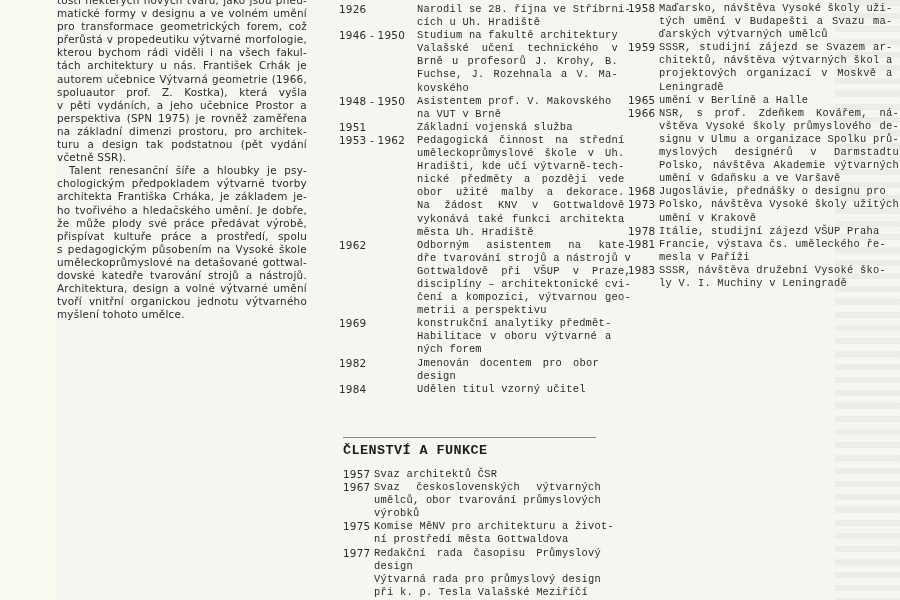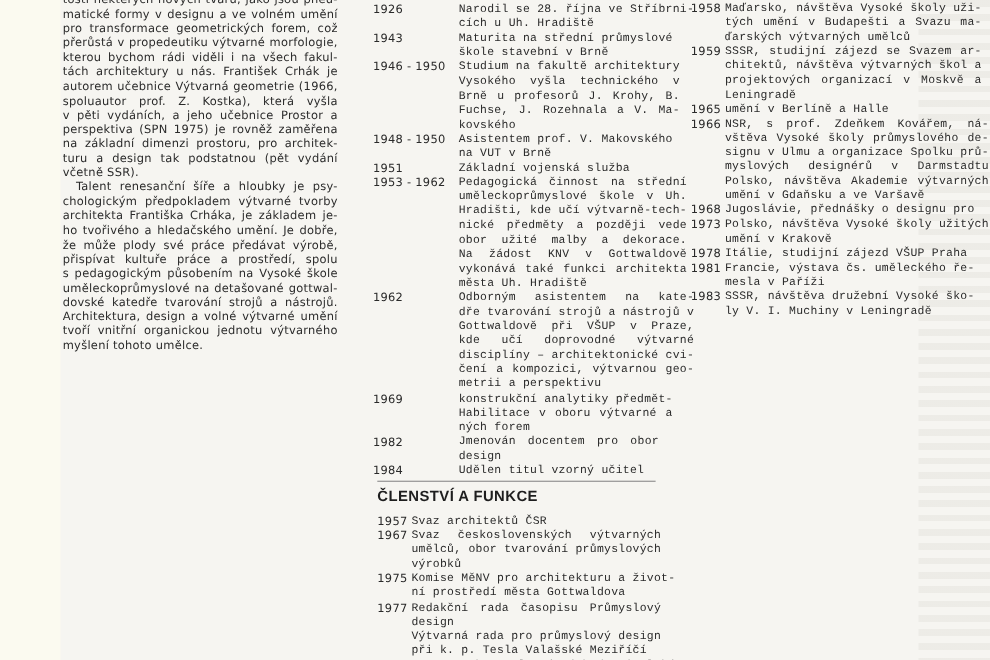--- a/index.html
+++ b/index.html
@@ -64,21 +64,21 @@
       left: 343px;
       top: 437px;
       width: 253px;
       height: 1px;
       background: #8a8a8a;
     }
     .section-heading {
       position: absolute;
       left: 343px;
       top: 443px;
-      font-family: Liberation Sans, sans-serif;
+      font-family: Liberation Mono, monospace;
       font-weight: bold;
       font-size: 13.5px;
       letter-spacing: 0.4px;
       color: #1e1e1e;
     }
     .col-members {
       left: 343px;
       top: 468px;
       width: 255px;
     }
@@ -139,31 +139,24 @@
 
 <div class="col col-mid" id="timeline">
     <div class="row">
       <div class="year">1926</div>
       <div class="text">
         <span>Narodil se 28. října ve Stříbrni-</span>
         <span class="last">cích u Uh. Hradiště</span>
       </div>
     </div>
     <div class="row">
-      <div class="year">1943</div>
-      <div class="text">
-        <span>Maturita na střední průmyslové</span>
-        <span class="last">škole stavební v Brně</span>
-      </div>
-    </div>
-    <div class="row">
       <div class="year">1946 - 1950</div>
       <div class="text">
         <span>Studium na fakultě architektury</span>
-        <span>Vysokého vyšla technického v</span>
+        <span>Valašské učení technického v</span>
         <span>Brně u profesorů J. Krohy, B.</span>
         <span>Fuchse, J. Rozehnala a V. Ma-</span>
         <span class="last">kovského</span>
       </div>
     </div>
     <div class="row">
       <div class="year">1948 - 1950</div>
       <div class="text">
         <span>Asistentem prof. V. Makovského</span>
         <span class="last">na VUT v Brně</span>
@@ -187,21 +180,20 @@
         <span>vykonává také funkci architekta</span>
         <span class="last">města Uh. Hradiště</span>
       </div>
     </div>
     <div class="row">
       <div class="year">1962</div>
       <div class="text">
         <span>Odborným asistentem na kate-</span>
         <span>dře tvarování strojů a nástrojů v</span>
         <span>Gottwaldově při VŠUP v Praze,</span>
-        <span>kde učí doprovodné výtvarné</span>
         <span>disciplíny – architektonické cvi-</span>
         <span>čení a kompozici, výtvarnou geo-</span>
         <span class="last">metrii a perspektivu</span>
       </div>
     </div>
     <div class="row">
       <div class="year">1969</div>
       <div class="text">
         <span>konstrukční analytiky předmět-</span>
         <span>Habilitace v oboru výtvarné a</span>

